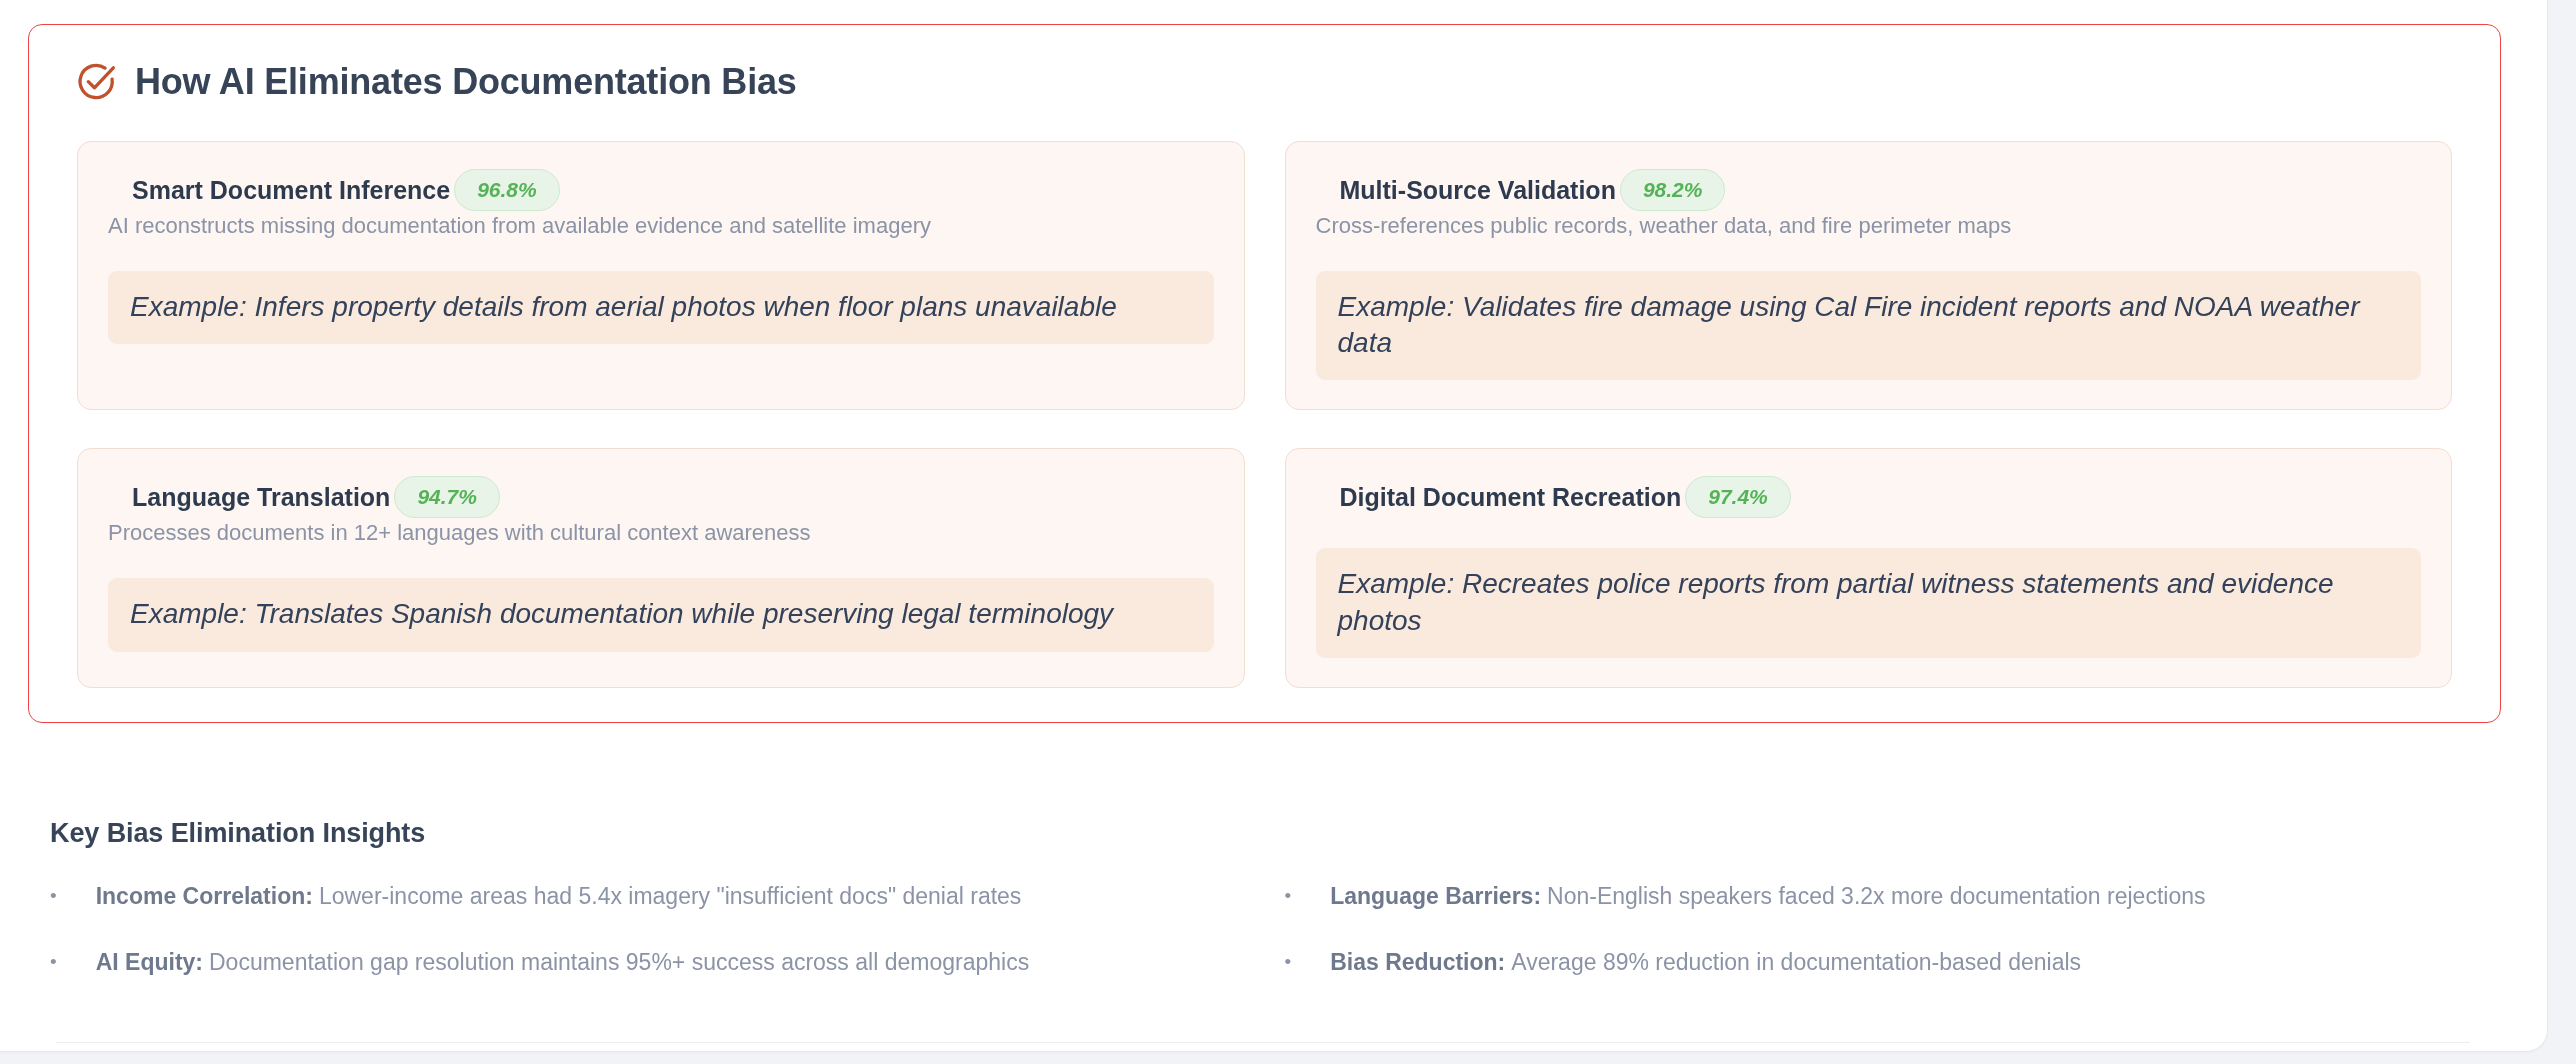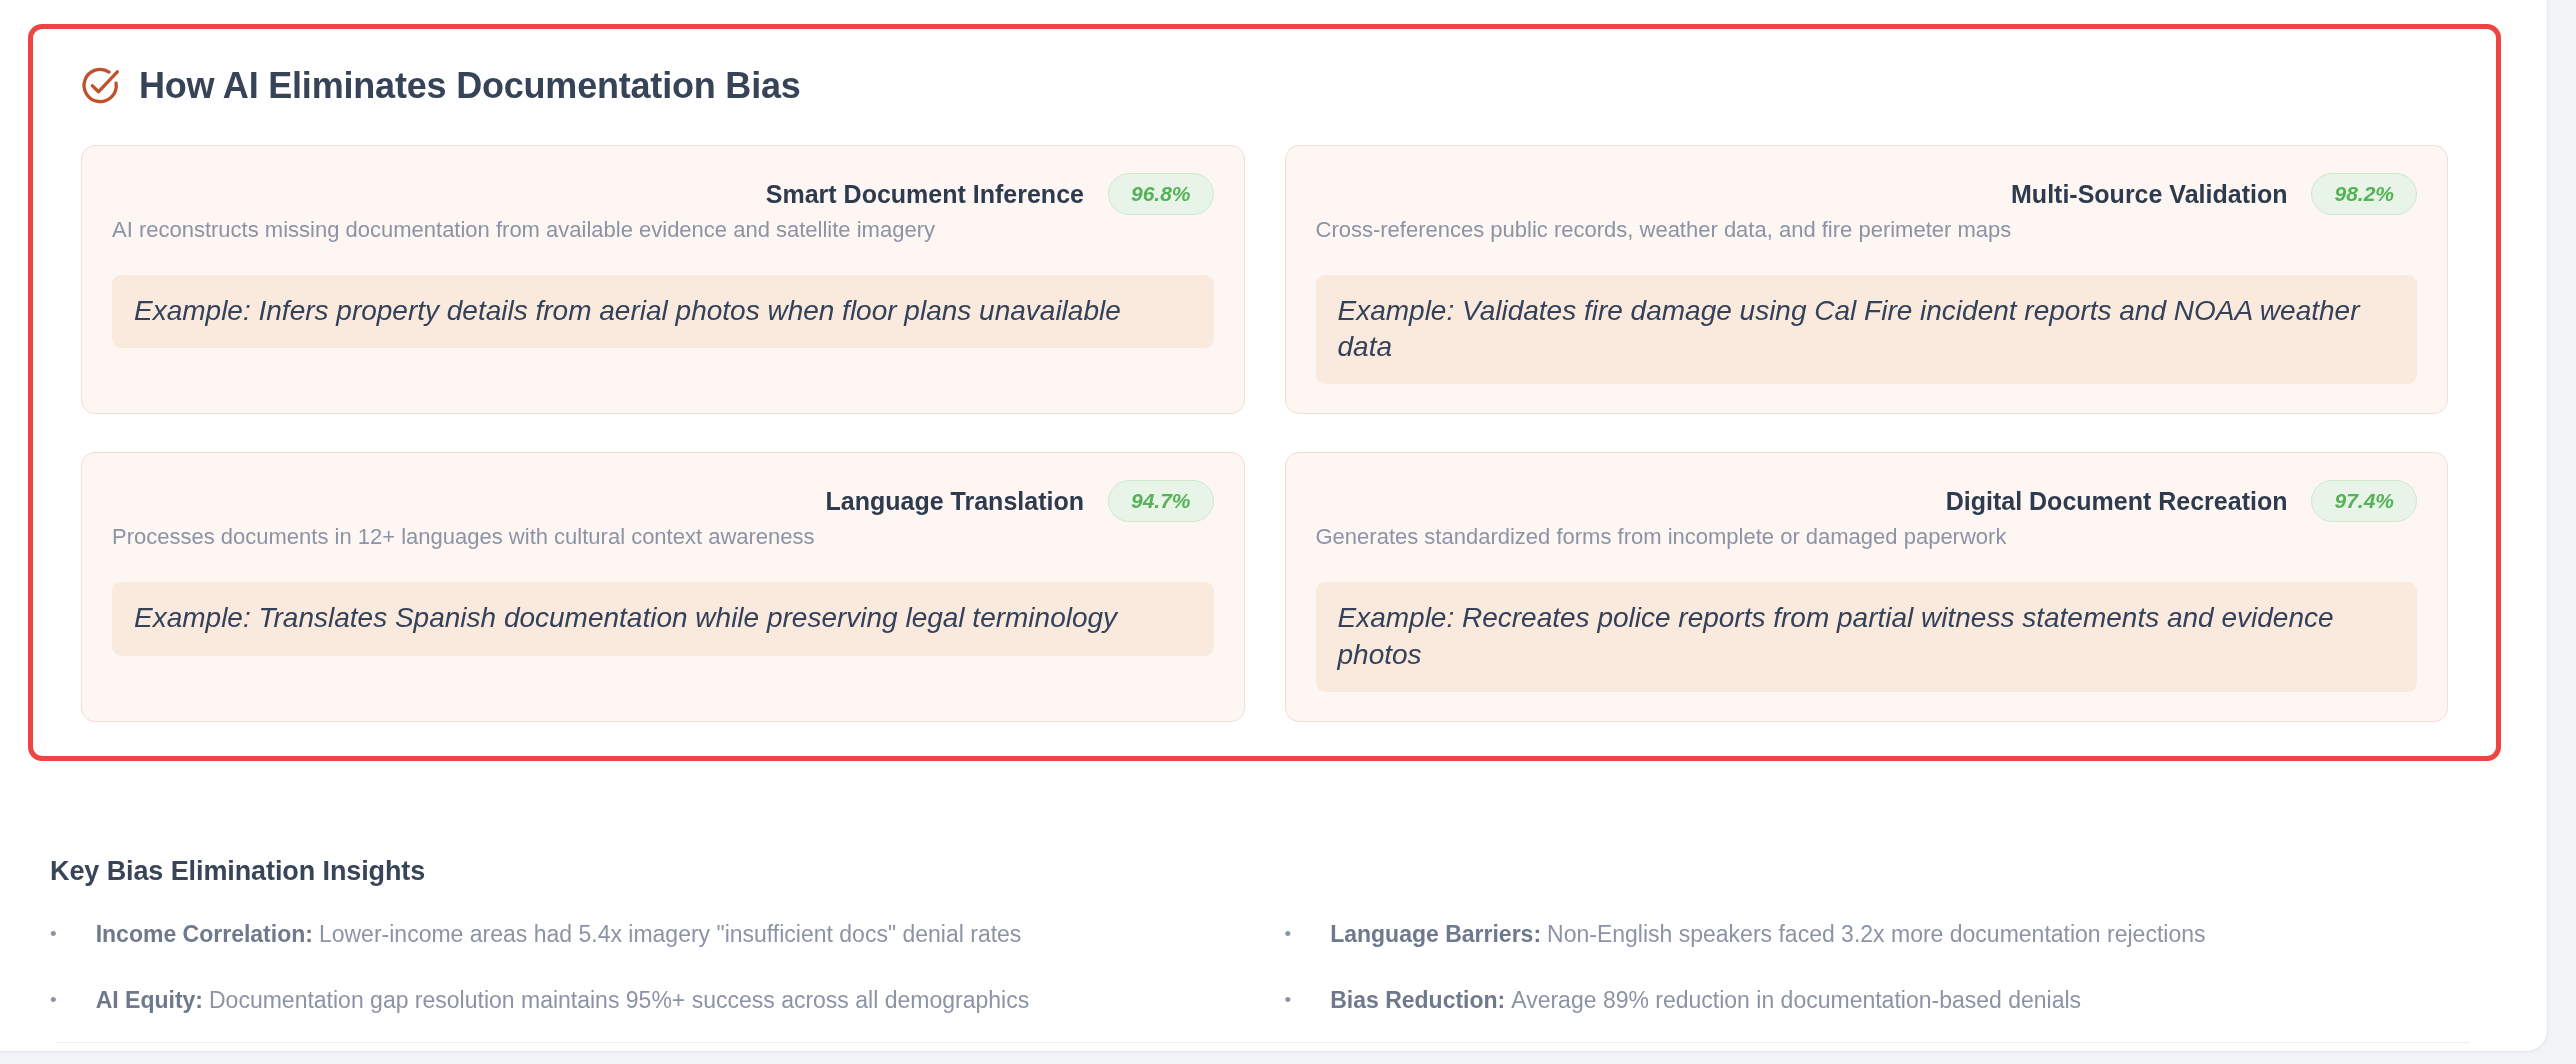--- a/index.html
+++ b/index.html
@@ -51,21 +51,21 @@
     top: 24px;
     width: 2495px;
     height: 1029px;
   }
 
   
   .section-card {
     position: relative;
     margin: 0 0 0 0;
     width: 2473px;
-    border: 5px solid #ef4444;
+    border: 1px solid #ef4444;
     border-radius: 14px;
     background: #ffffff;
     padding: 30px 32px 34px 32px;
     box-shadow: 0 1px 2px rgba(20,30,60,0.02);
   }
 
   .section-head {
     display: flex;
     align-items: center;
     gap: 18px;
@@ -95,22 +95,22 @@
   }
   .feature-card {
     background: #fdf6f2;
     border: 1px solid #f4ddd1;
     border-radius: 14px;
     padding: 27px 30px 29px 30px;
   }
   .fc-top {
     display: flex;
     align-items: center;
-    justify-content: flex-end;
-    gap: 24px;
+    justify-content: flex-start;
+    gap: 4px;
     margin-left: 24px;
   }
   .fc-title {
     font-size: 25px;
     font-weight: bold;
     color: #2e3a4e;
     line-height: 1.2;
   }
   .fc-badge {
     flex: 0 0 auto;
@@ -237,21 +237,20 @@
           </div>
           <div class="fc-desc">Processes documents in 12+ languages with cultural context awareness</div>
           <div class="fc-example">Example: Translates Spanish documentation while preserving legal terminology</div>
         </div>
 
         <div class="feature-card">
           <div class="fc-top">
             <div class="fc-title">Digital Document Recreation</div>
             <div class="fc-badge">97.4%</div>
           </div>
-          <div class="fc-desc">Generates standardized forms from incomplete or damaged paperwork</div>
           <div class="fc-example">Example: Recreates police reports from partial witness statements and evidence photos</div>
         </div>
 
       </div>
     </div>
 
     <div class="insights">
       <div class="insights-title">Key Bias Elimination Insights</div>
 
       <div class="insight-grid">

